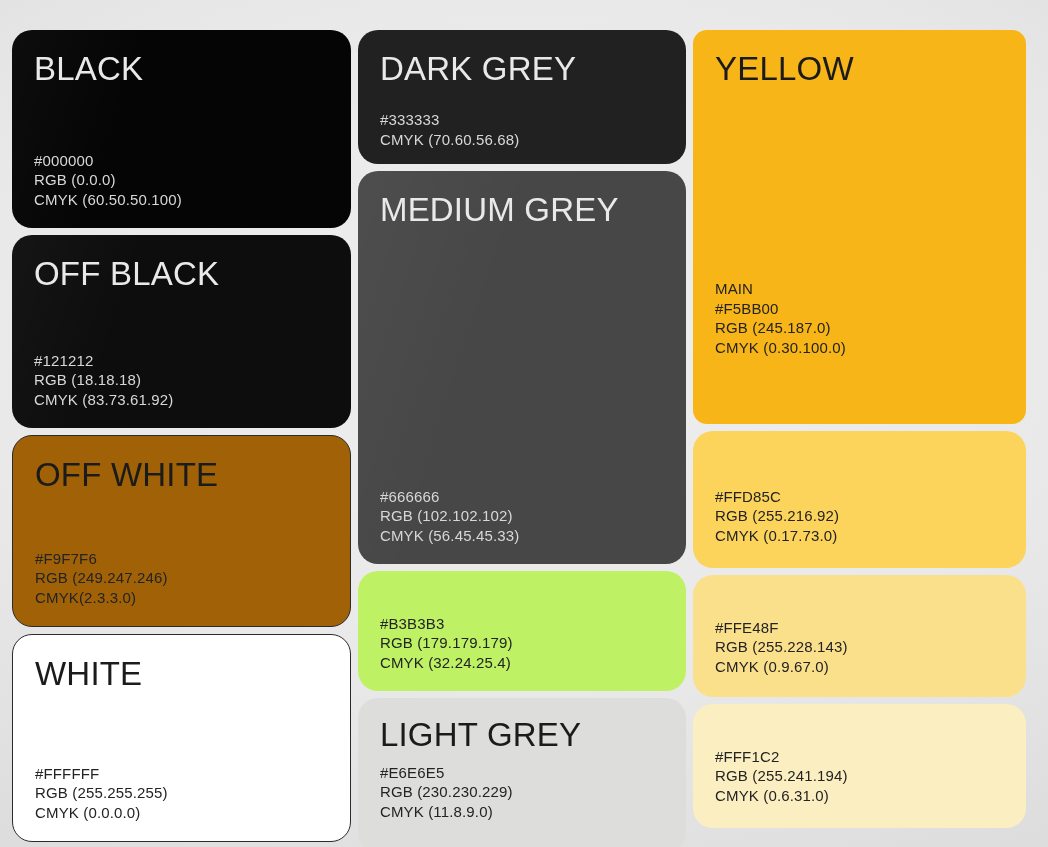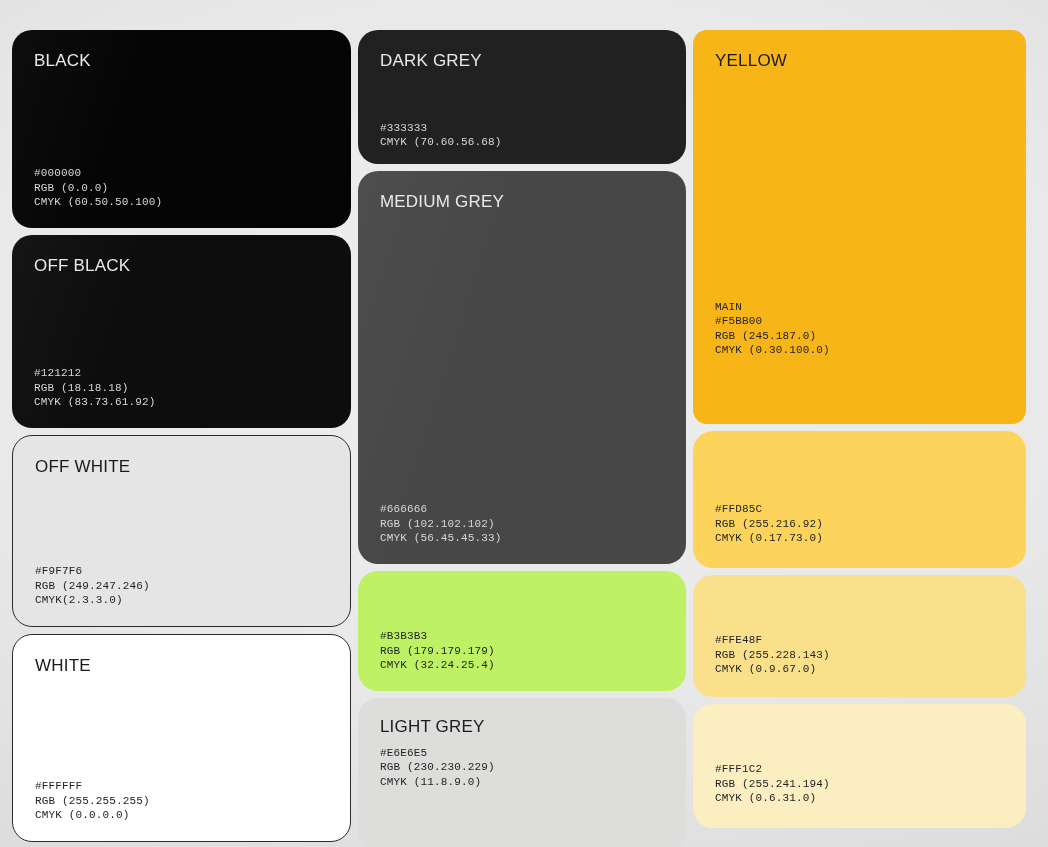--- a/index.html
+++ b/index.html
@@ -46,34 +46,33 @@
     flex-direction:column;
     overflow:hidden;
     flex:none;
   }
 
   .swatch.bordered {
     border:1.5px solid #2b2b2b;
   }
 
   .swatch-title {
-    font-size:17px;
+    font-size:33px;
     font-weight:400;
     letter-spacing:0.2px;
     line-height:1.05;
     white-space:nowrap;
   }
 
   .swatch-spacer { flex:1 1 auto; min-height:4px; }
 
   .swatch-specs {
-    font-size:11px;
+    font-size:15px;
     line-height:1.32;
     letter-spacing:0.15px;
-    font-family:Liberation Mono, monospace;
   }
 
   .swatch-specs div { white-space:nowrap; }
 
   
   .ink-light .swatch-title  { color:#e9e9e9; }
   .ink-light .swatch-specs  { color:#d7d7d7; }
   
   .ink-dark  .swatch-title  { color:#1b1b1b; }
   .ink-dark  .swatch-specs  { color:#232323; }
@@ -130,21 +129,21 @@
     <article class="swatch h-offblack ink-light sheen specs-bottom" style="background:#0d0d0d;">
       <div class="swatch-title">OFF BLACK</div>
       <div class="swatch-spacer"></div>
       <div class="swatch-specs">
         <div>#121212</div>
         <div>RGB (18.18.18)</div>
         <div>CMYK (83.73.61.92)</div>
       </div>
     </article>
 
-    <article class="swatch h-offwhite ink-dark bordered specs-bottom" style="background:#e5e5e5;gap:20px;">
+    <article class="swatch h-offwhite ink-dark bordered specs-bottom" style="background:#a16207;gap:20px;">
       <div class="swatch-title">OFF WHITE</div>
       <div class="swatch-spacer"></div>
       <div class="swatch-specs">
         <div>#F9F7F6</div>
         <div>RGB (249.247.246)</div>
         <div>CMYK(2.3.3.0)</div>
       </div>
     </article>
 
     <article class="swatch h-white ink-dark bordered specs-bottom" style="background:#FFFFFF;gap:9px;">

